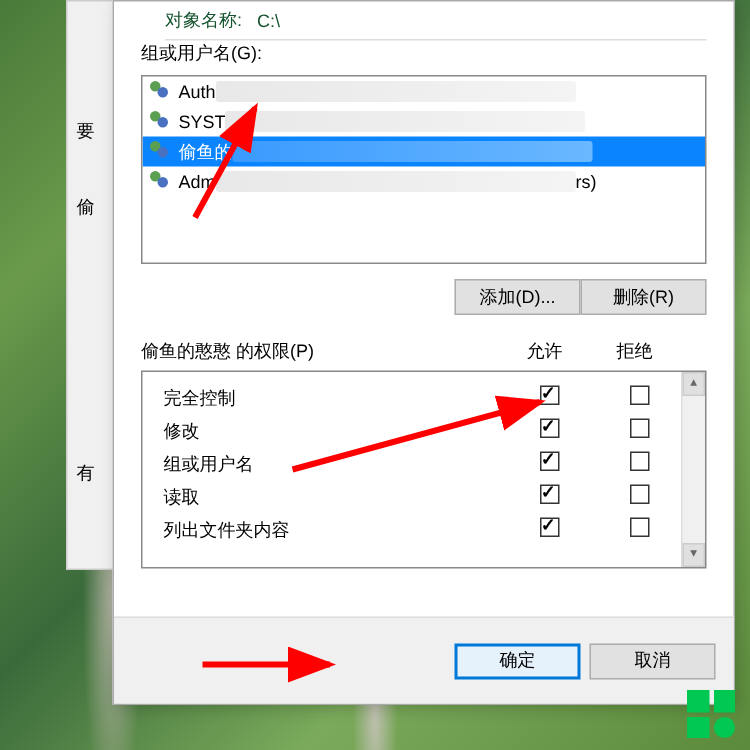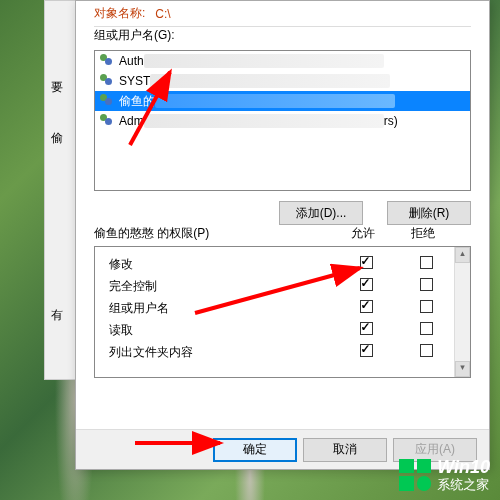--- a/index.html
+++ b/index.html
@@ -24,26 +24,26 @@
       padding-top: 58px; font-size: 12px; color: #000;
     }
     .bg-window-fragment div { margin: 20px 0 0 6px; }
     .dialog {
       position: absolute; left: 75px; top: 0; right: 10px; height: 470px;
       background: #fff; border: 1px solid #aaa; z-index: 2;
       display: flex; flex-direction: column;
       box-shadow: 2px 2px 10px rgba(0,0,0,0.2);
     }
     .dialog-body { flex: 1; padding: 0 18px 0 18px; }
-    .row-top { display: flex; align-items: center; margin-top: 4px; font-size: 12px; color: #c2410c; }
+    .row-top { display: flex; align-items: center; margin-top: 4px; font-size: 12px; color: #14532d; margin-left: 16px; }
     .row-top .val { margin-left: 10px; }
     .bottom-border-row { border-bottom: 1px solid #ddd; padding-bottom: 4px; }
     .section-label { font-size: 12px; color: #000; }
     .user-list {
-      margin-top: 6px; border: 1px solid #888; height: 141px; background: #fff;
+      margin-top: 6px; border: 1px solid #888; height: 126px; background: #fff;
       overflow: hidden;
     }
     .user-item {
       display: flex; align-items: center; height: 20px; padding: 0 4px;
       font-size: 12px; color: #000; position: relative;
     }
     .user-item.selected { background: #0a84ff; color: #fff; }
     .user-icon {
       width: 16px; height: 16px; margin-right: 4px; position: relative;
       flex-shrink: 0;
@@ -55,30 +55,30 @@
     .user-icon::after {
       content: ""; position: absolute; width: 7px; height: 7px; border-radius: 50%;
       background: #4a70c0; left: 6px; top: 5px;
     }
     .user-text-prefix { flex-shrink: 0; }
     .blur-box {
       display: inline-block; height: 14px; border-radius: 2px; flex: 1; max-width: 240px;
     }
     .blur-light { background: linear-gradient(90deg, #e8e8e8, #f4f4f4); }
     .blur-blue { background: linear-gradient(90deg, #3a9aff, #6ab8ff); }
-    .btn-row-right { display: flex; justify-content: flex-end; gap: 24px; margin-top: 10px; }
+    .btn-row-right { display: flex; justify-content: flex-end; gap: 0; margin-top: 10px; }
     .win-btn {
       min-width: 84px; height: 24px; background: #e1e1e1; border: 1px solid #adadad;
       font-size: 12px; color: #000; font-family: inherit; cursor: pointer;
       padding: 0 8px;
     }
     .win-btn.default { background: #e5f1fb; border: 1px solid #0078d7; box-shadow: inset 0 0 0 1px #0078d7; }
     .win-btn:disabled { color: #a0a0a0; }
     .perm-header {
-      display: flex; font-size: 12px; color: #000;
+      display: flex; margin-top: 16px; font-size: 12px; color: #000;
       align-items: center;
     }
     .perm-header .perm-title { flex: 1; }
     .perm-header .col { width: 60px; text-align: left; }
     .perm-box {
       margin-top: 4px; border: 1px solid #888; padding: 6px 14px 2px 14px;
       background: #fff; height: 132px; position: relative;
     }
     .perm-scroll {
       position: absolute; right: 0; top: 0; bottom: 0; width: 16px;
@@ -92,21 +92,21 @@
     .perm-row .perm-name { flex: 1; }
     .perm-row .perm-cell { width: 60px; text-align: center; }
     .chk {
       width: 13px; height: 13px; border: 1px solid #333; display: inline-block;
       position: relative; background: #fff;
     }
     .chk.on::after {
       content: "✓"; position: absolute; left: 0; top: -3px; font-size: 12px; color: #000; font-weight: bold;
     }
     .dialog-footer {
-      height: 40px; background: #f0f0f0; border-top: 1px solid #ddd;
+      height: 58px; background: #f0f0f0; border-top: 1px solid #ddd;
       display: flex; align-items: center; justify-content: flex-end;
       gap: 6px; padding: 0 12px;
     }
     
     .arrow-svg { position: absolute; z-index: 5; pointer-events: none; }
     
     .watermark {
       position: absolute; right: 10px; bottom: 8px; display: flex; align-items: center;
       gap: 6px; z-index: 10; color: #fff;
     }
@@ -172,26 +172,26 @@
       <span class="col">允许</span>
       <span class="col">拒绝</span>
     </div>
 
     <div class="perm-box" id="perm-box">
       <div class="perm-scroll">
         <div>▴</div>
         <div>▾</div>
       </div>
     <div class="perm-row">
+          <span class="perm-name">完全控制</span>
+          <span class="perm-cell"><span class="chk on"></span></span>
+          <span class="perm-cell"><span class="chk"></span></span>
+        </div>
+        <div class="perm-row">
           <span class="perm-name">修改</span>
-          <span class="perm-cell"><span class="chk on"></span></span>
-          <span class="perm-cell"><span class="chk"></span></span>
-        </div>
-        <div class="perm-row">
-          <span class="perm-name">完全控制</span>
           <span class="perm-cell"><span class="chk on"></span></span>
           <span class="perm-cell"><span class="chk"></span></span>
         </div>
         <div class="perm-row">
           <span class="perm-name">组或用户名</span>
           <span class="perm-cell"><span class="chk on"></span></span>
           <span class="perm-cell"><span class="chk"></span></span>
         </div>
         <div class="perm-row">
           <span class="perm-name">读取</span>
@@ -202,21 +202,20 @@
           <span class="perm-name">列出文件夹内容</span>
           <span class="perm-cell"><span class="chk on"></span></span>
           <span class="perm-cell"><span class="chk"></span></span>
         </div>
       </div>
   </div>
 
   <div class="dialog-footer">
     <button class="win-btn default">确定</button>
     <button class="win-btn">取消</button>
-    <button class="win-btn" disabled="">应用(A)</button>
   </div>
 </div>
 
 <svg class="arrow-svg" style="left:120px; top:60px;" width="110" height="90">
   <defs>
       <marker id="ah1" markerWidth="10" markerHeight="10" refX="7" refY="3" orient="auto">
         <path d="M0,0 L8,3 L0,6 Z" fill="#ff0000"></path>
       </marker>
     </defs>
   <line x1="10" y1="85" x2="50" y2="12" stroke="#ff0000" stroke-width="4" marker-end="url(#ah1)"></line>
@@ -238,17 +237,13 @@
   <line x1="5" y1="15" x2="90" y2="15" stroke="#ff0000" stroke-width="4" marker-end="url(#ah3)"></line>
 </svg>
 
 <div class="watermark">
   <div class="wm-logo">
     <span></span>
       <span></span>
       <span></span>
       <span></span>
   </div>
-  <div class="wm-text">
-    <span class="l1">Win10</span>
-    <span class="l2">系统之家</span>
-  </div>
 </div>
 
 </body></html>

